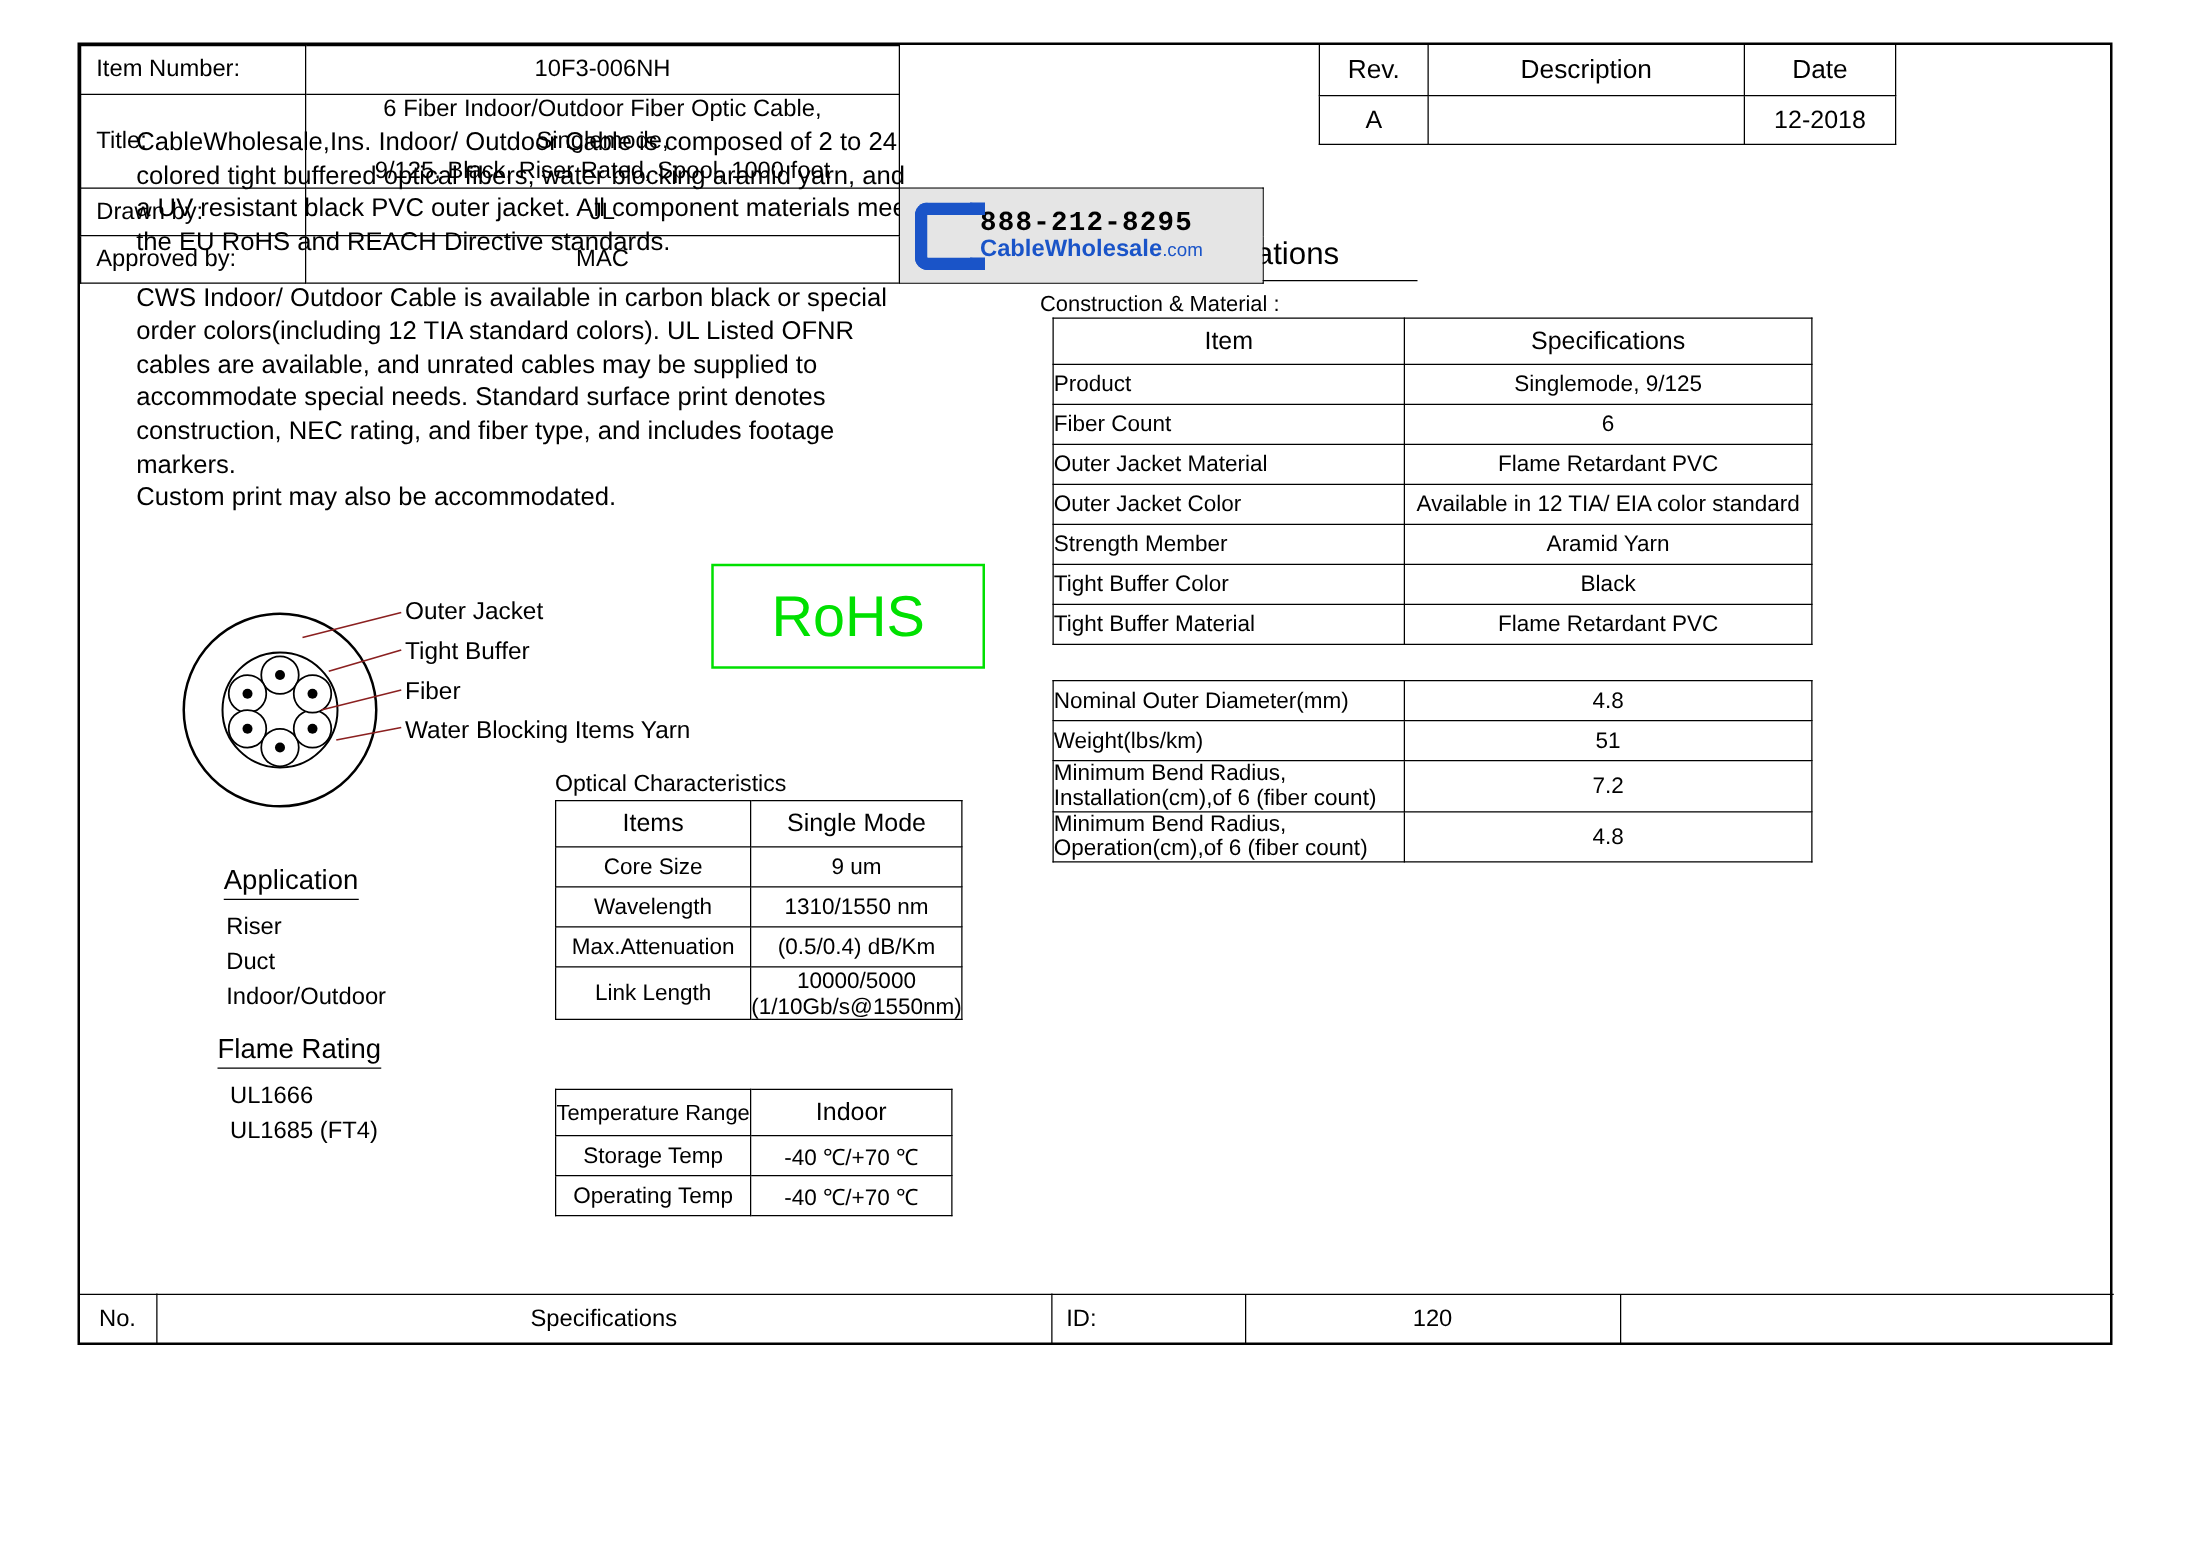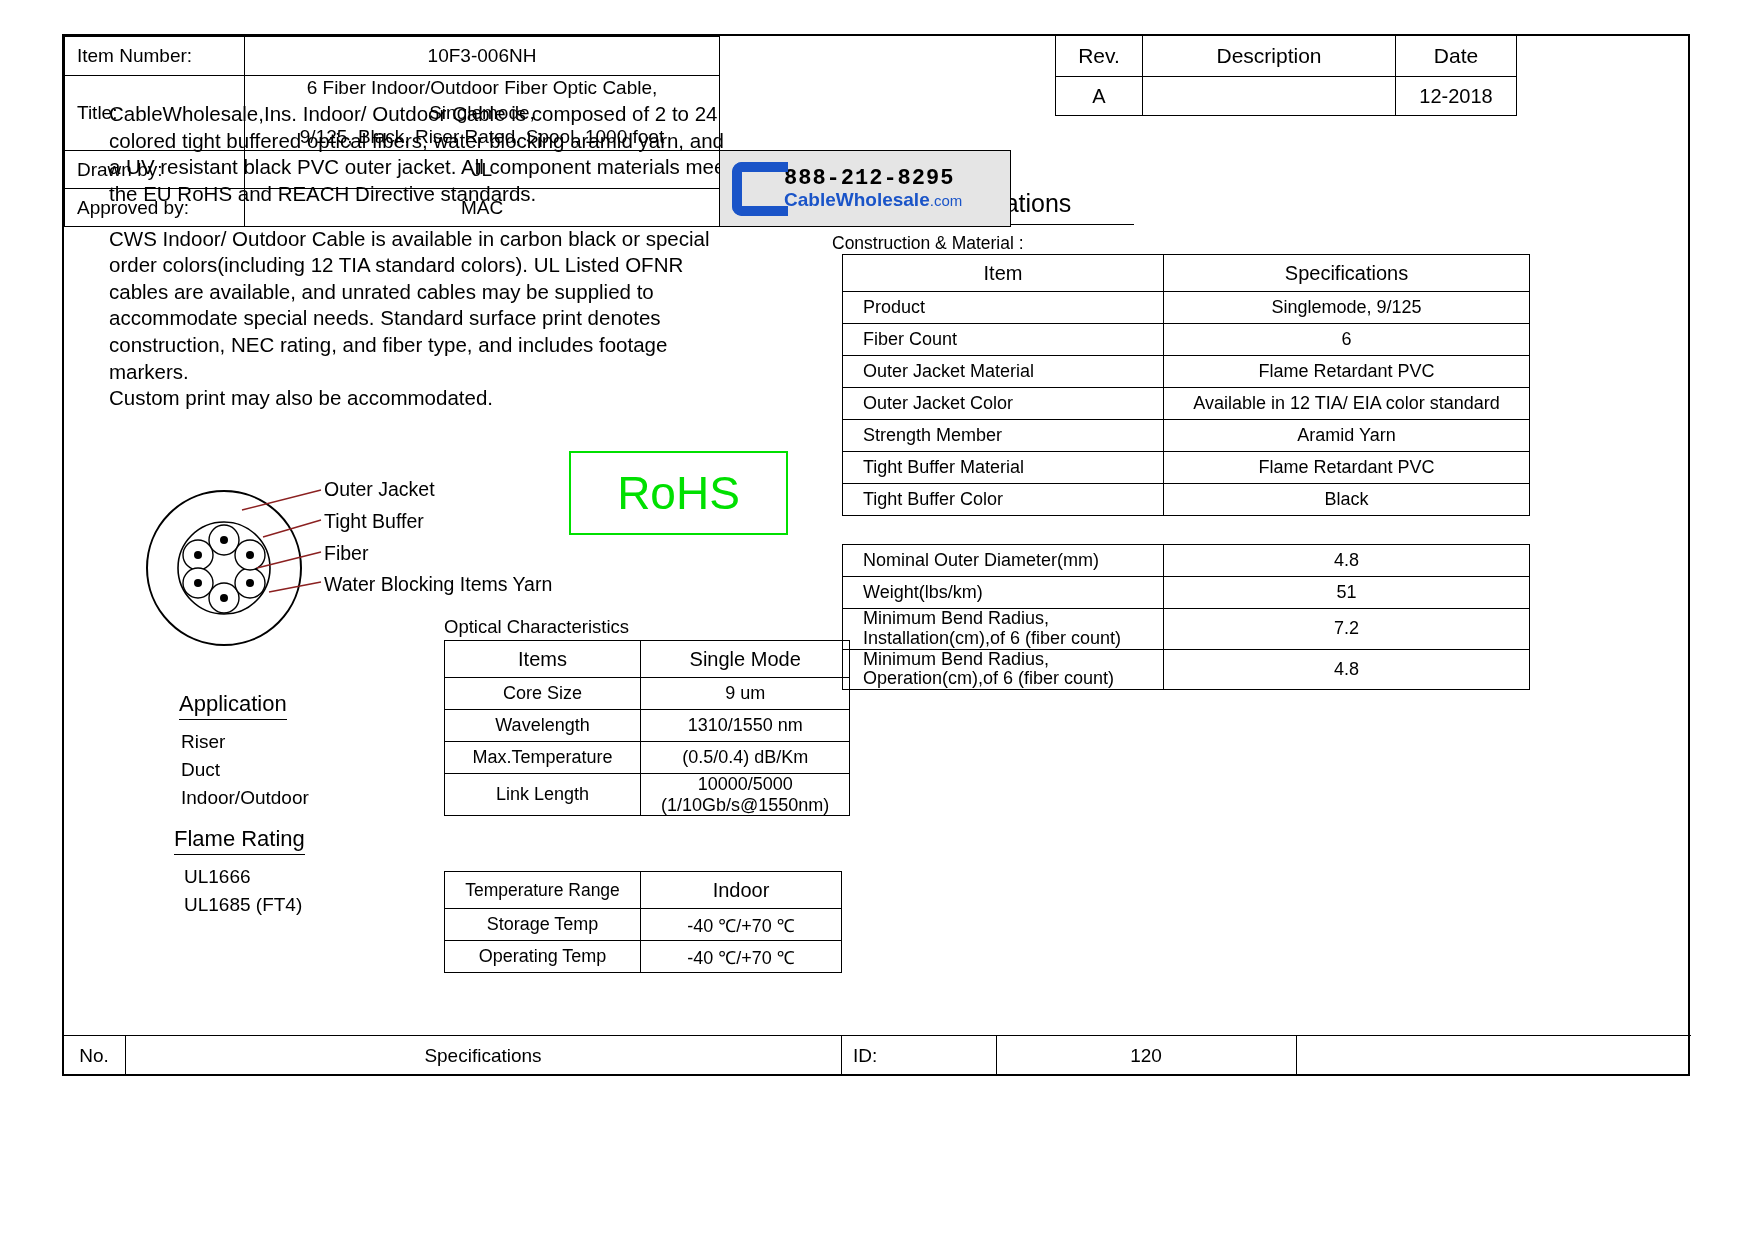--- a/index.html
+++ b/index.html
@@ -16,21 +16,21 @@
   
   .desc{position:absolute;left:45px;top:65px;width:625px;font-size:20.5px;line-height:1.30;}
   .desc p{margin:0 0 18px 0;}
   .desc p.tight{margin-bottom:0;}
   
   .ps-title{position:absolute;left:760px;top:153px;font-size:25px;}
   .ps-underline{position:absolute;left:760px;top:188px;width:310px;border-bottom:1.2px solid #000;}
   .cm-label{position:absolute;left:768px;top:197px;font-size:17.5px;}
   
   table.grid{border-collapse:collapse;position:absolute;}
-  table.grid td{border:1.3px solid #000;font-size:18px;padding:0 20px;height:31px;}
+  table.grid td{border:1.3px solid #000;font-size:18px;padding:0 0;height:31px;}
   table.grid td.hdr{font-size:20px;text-align:center;height:36px;}
   table.grid td.ctr{text-align:center;}
   .t-construction{left:778px;top:218px;}
   .c1{width:280px;}
   .c2{width:325px;}
   .t-physical{left:778px;top:508px;}
   .p1{width:280px;}
   .p2{width:325px;}
   .two-line{font-size:15.5px;line-height:1.1;}
   
@@ -134,26 +134,26 @@
     </tr>
     <tr>
       <td class="c1">Outer Jacket Color</td>
       <td class="c2 ctr">Available in 12 TIA/ EIA color standard</td>
     </tr>
     <tr>
       <td class="c1">Strength Member</td>
       <td class="c2 ctr">Aramid Yarn</td>
     </tr>
     <tr>
+      <td class="c1">Tight Buffer Color</td>
+      <td class="c2 ctr">Black</td>
+    </tr>
+    <tr>
       <td class="c1">Tight Buffer Material</td>
       <td class="c2 ctr">Flame Retardant PVC</td>
-    </tr>
-    <tr>
-      <td class="c1">Tight Buffer Color</td>
-      <td class="c2 ctr">Black</td>
     </tr>
   </tbody>
     </table>
 
   <table class="grid t-physical">
     <tbody>
     <tr>
       <td class="p1">Nominal Outer Diameter(mm)</td>
       <td class="p2 ctr">4.8</td>
     </tr>
@@ -237,21 +237,21 @@
     </tr>
     <tr>
       <td class="o1 ctr">Core Size</td>
       <td class="o2 ctr">9 um</td>
     </tr>
     <tr>
       <td class="o1 ctr">Wavelength</td>
       <td class="o2 ctr">1310/1550 nm</td>
     </tr>
     <tr>
-      <td class="o1 ctr">Max.Temperature</td>
+      <td class="o1 ctr">Max.Attenuation</td>
       <td class="o2 ctr">(0.5/0.4) dB/Km</td>
     </tr>
     <tr>
       <td class="o1 ctr">Link Length</td>
       <td class="o2 ctr linklen">
         <div>10000/5000</div>
         <div>(1/10Gb/s@1550nm)</div>
       </td>
     </tr>
   </tbody>

